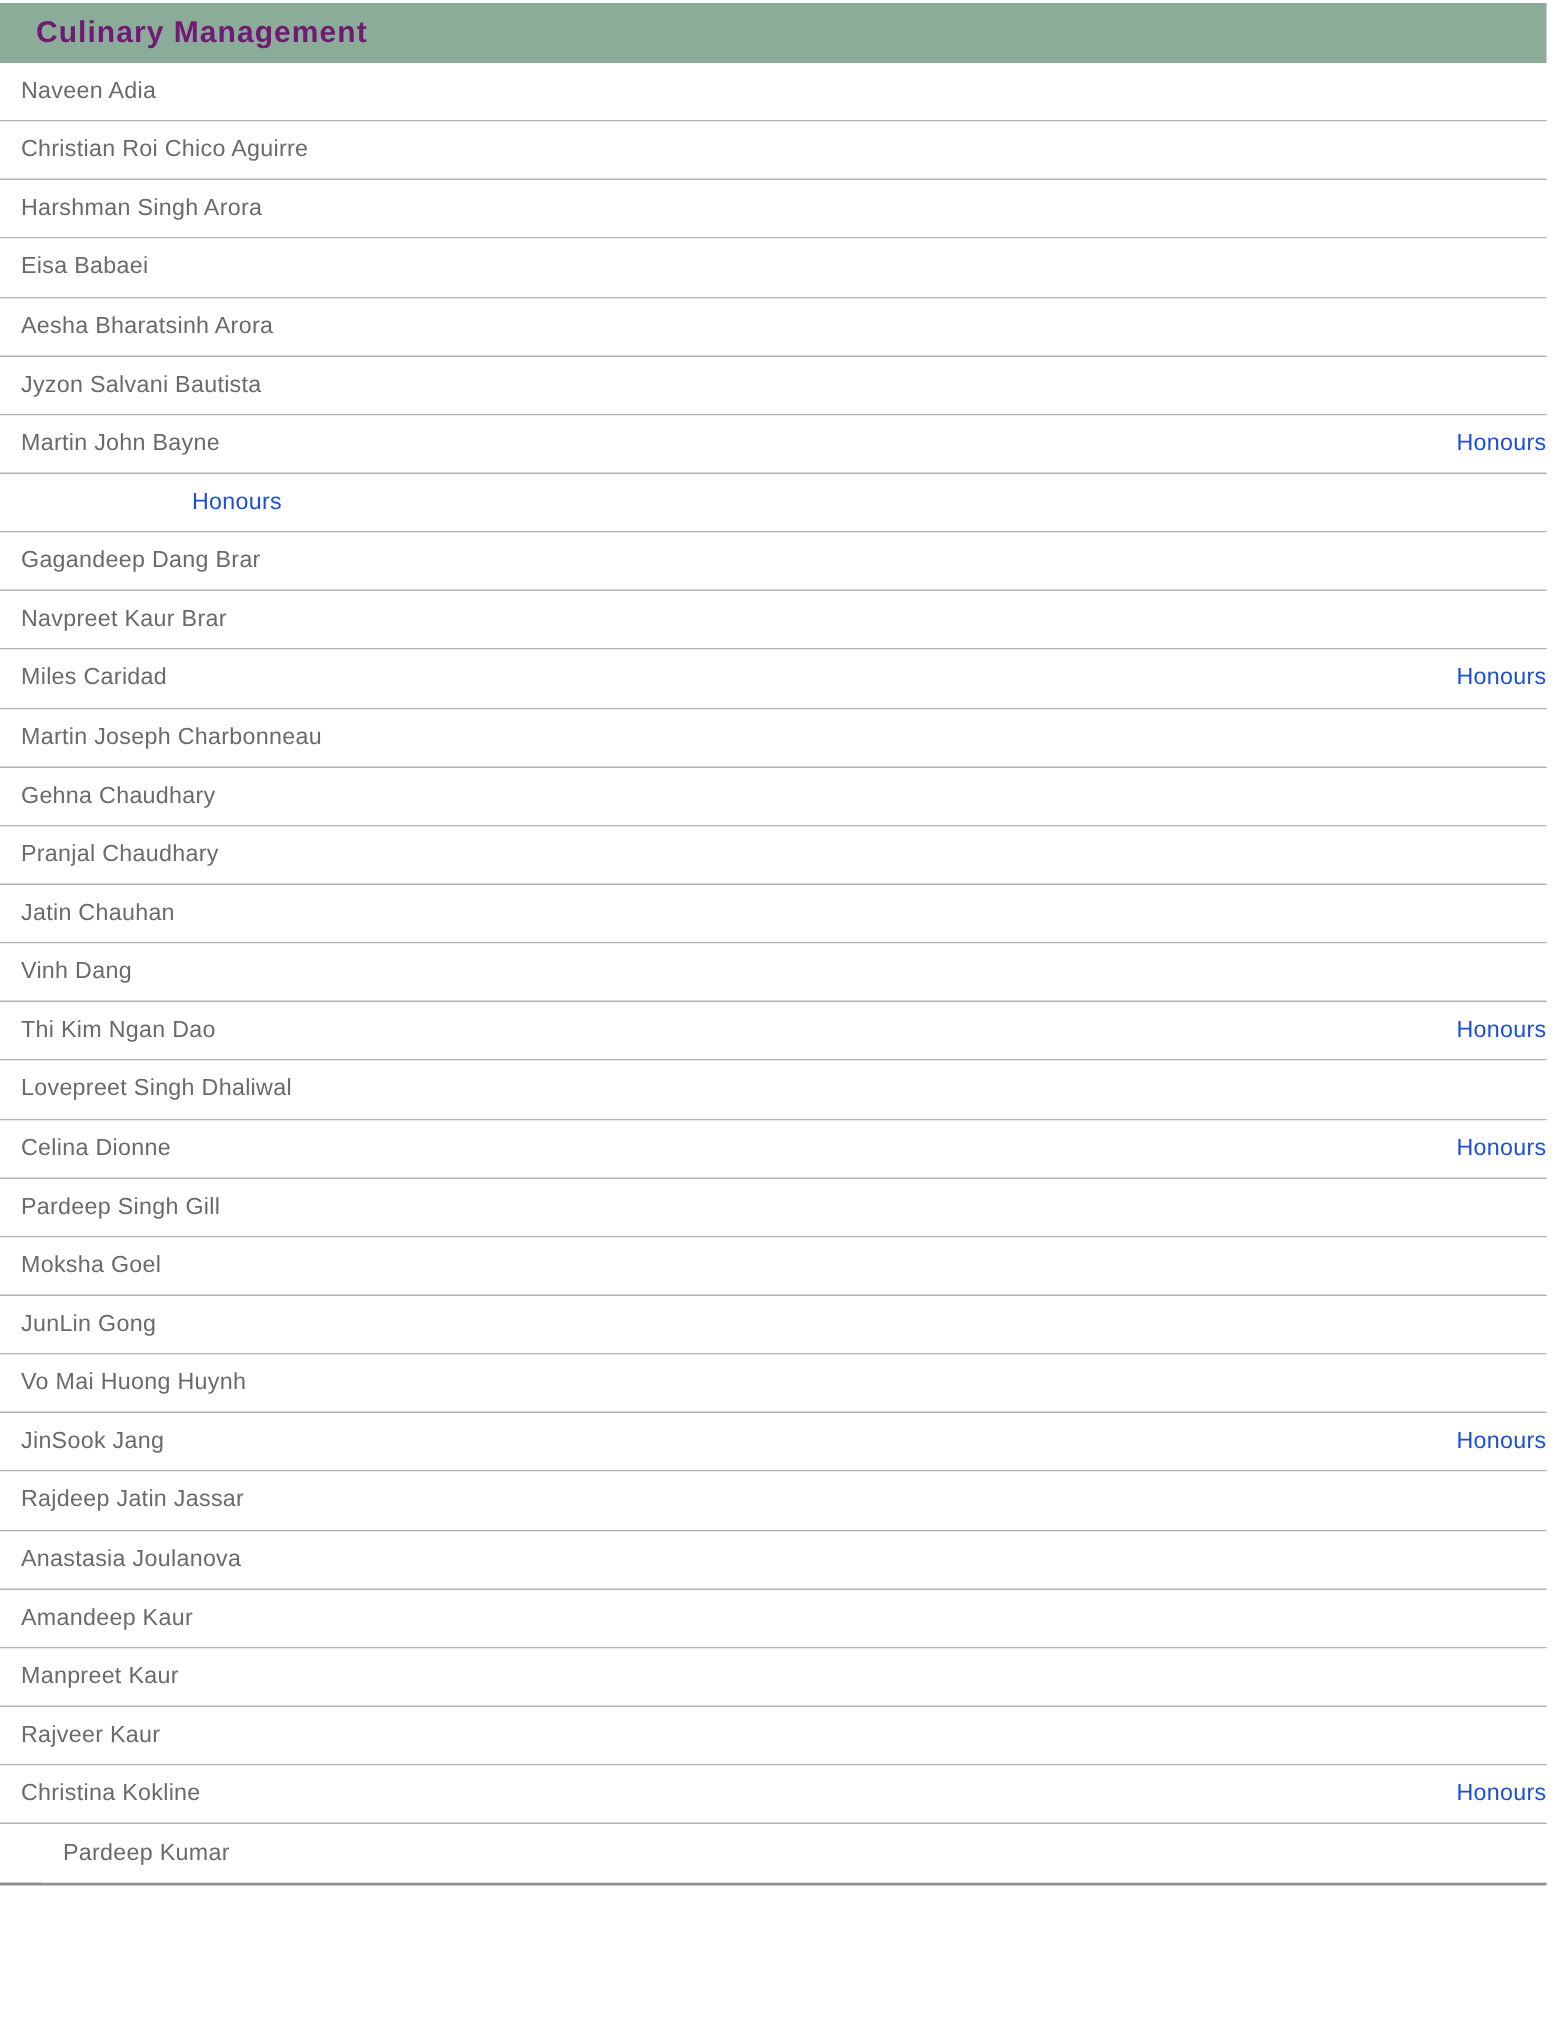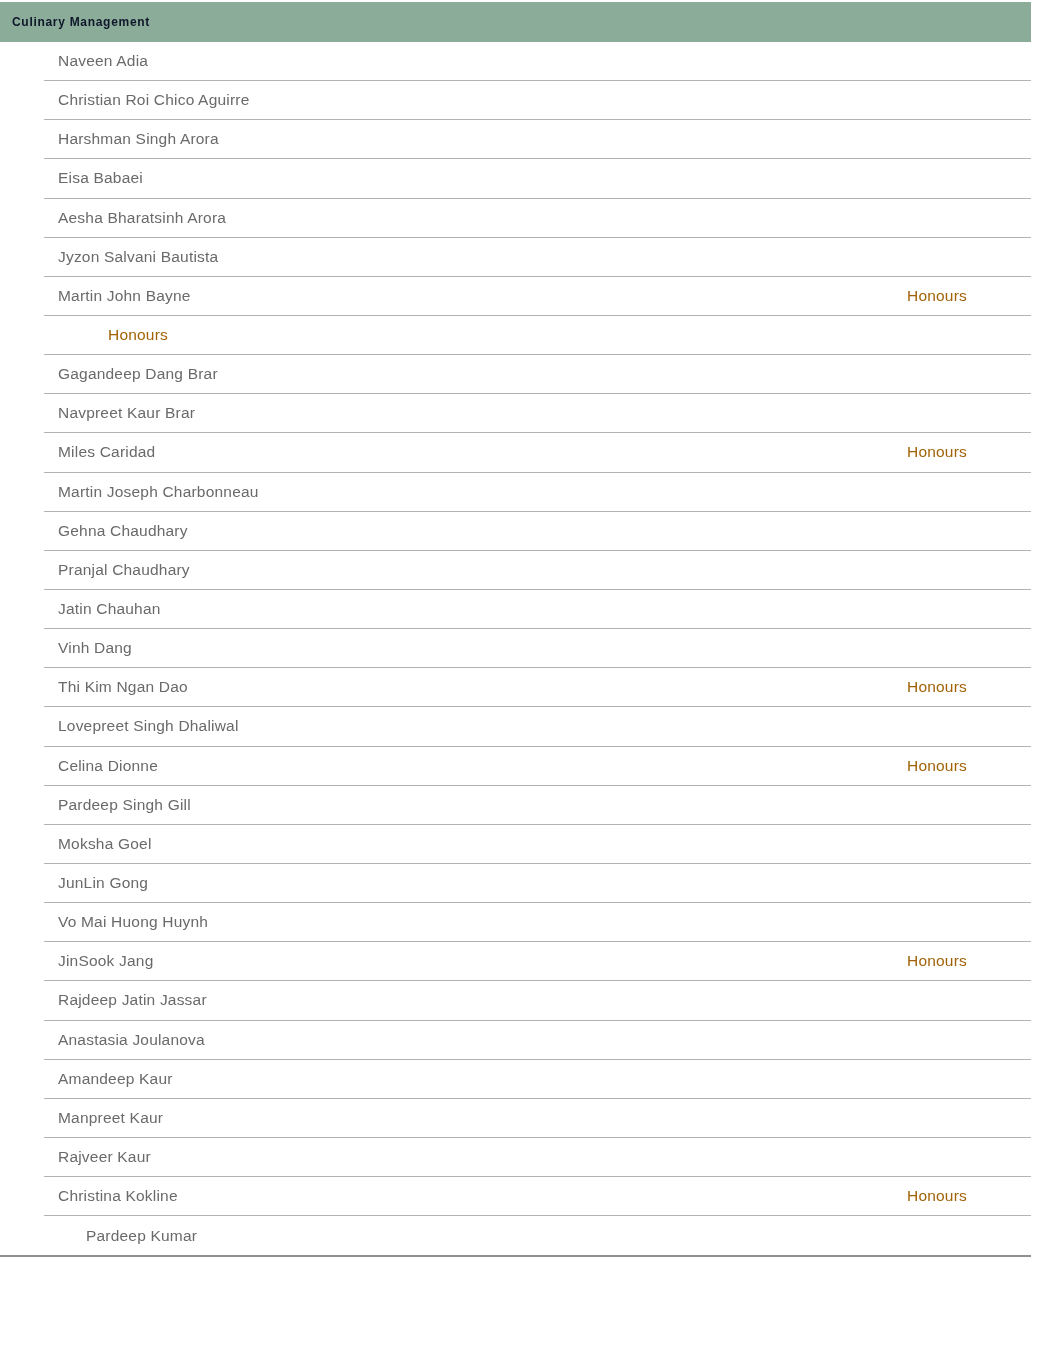--- a/index.html
+++ b/index.html
@@ -12,32 +12,31 @@
     height: 1345px;
     font-family: "Liberation Sans", sans-serif;
     overflow: hidden;
   }
   .table-wrap {
     margin: 2px 6px 0 0; 
   }
   .section-header {
     height: 40px;
     background: #8bac99;
-    color: #0f172a;
+    color: #701a75;
     display: flex;
     align-items: center;
-    padding-left: 12px;
-    font-size: 12px;
+    padding-left: 24px;
+    font-size: 20px;
     font-weight: 700;
     letter-spacing: 0.7px;
     box-sizing: border-box;
   }
   .student-list {
     border-bottom: 2px solid #8f8f8f;
-    padding-left: 44px;
   }
   .row {
     height: 39.15px;
     display: flex;
     align-items: center;
     border-bottom: 1px solid #b3b3b3;
     box-sizing: border-box;
     background: #ffffff;
   }
   .row:last-child {
@@ -48,23 +47,23 @@
     flex: 1;
     padding-left: 14px;
     font-size: 15.5px;
     color: #6a6a6a;
     letter-spacing: 0.2px;
     white-space: nowrap;
   }
   .honours-cell {
     width: 188px;
     font-size: 15.5px;
-    color: #a16207;
+    color: #1d4ed8;
     letter-spacing: 0.2px;
-    text-align: center;
+    text-align: right;
     white-space: nowrap;
   }
 </style>
 </head>
 <body>
 
 <div class="table-wrap">
   <div class="section-header">
     <span>Culinary Management</span>
   </div>

